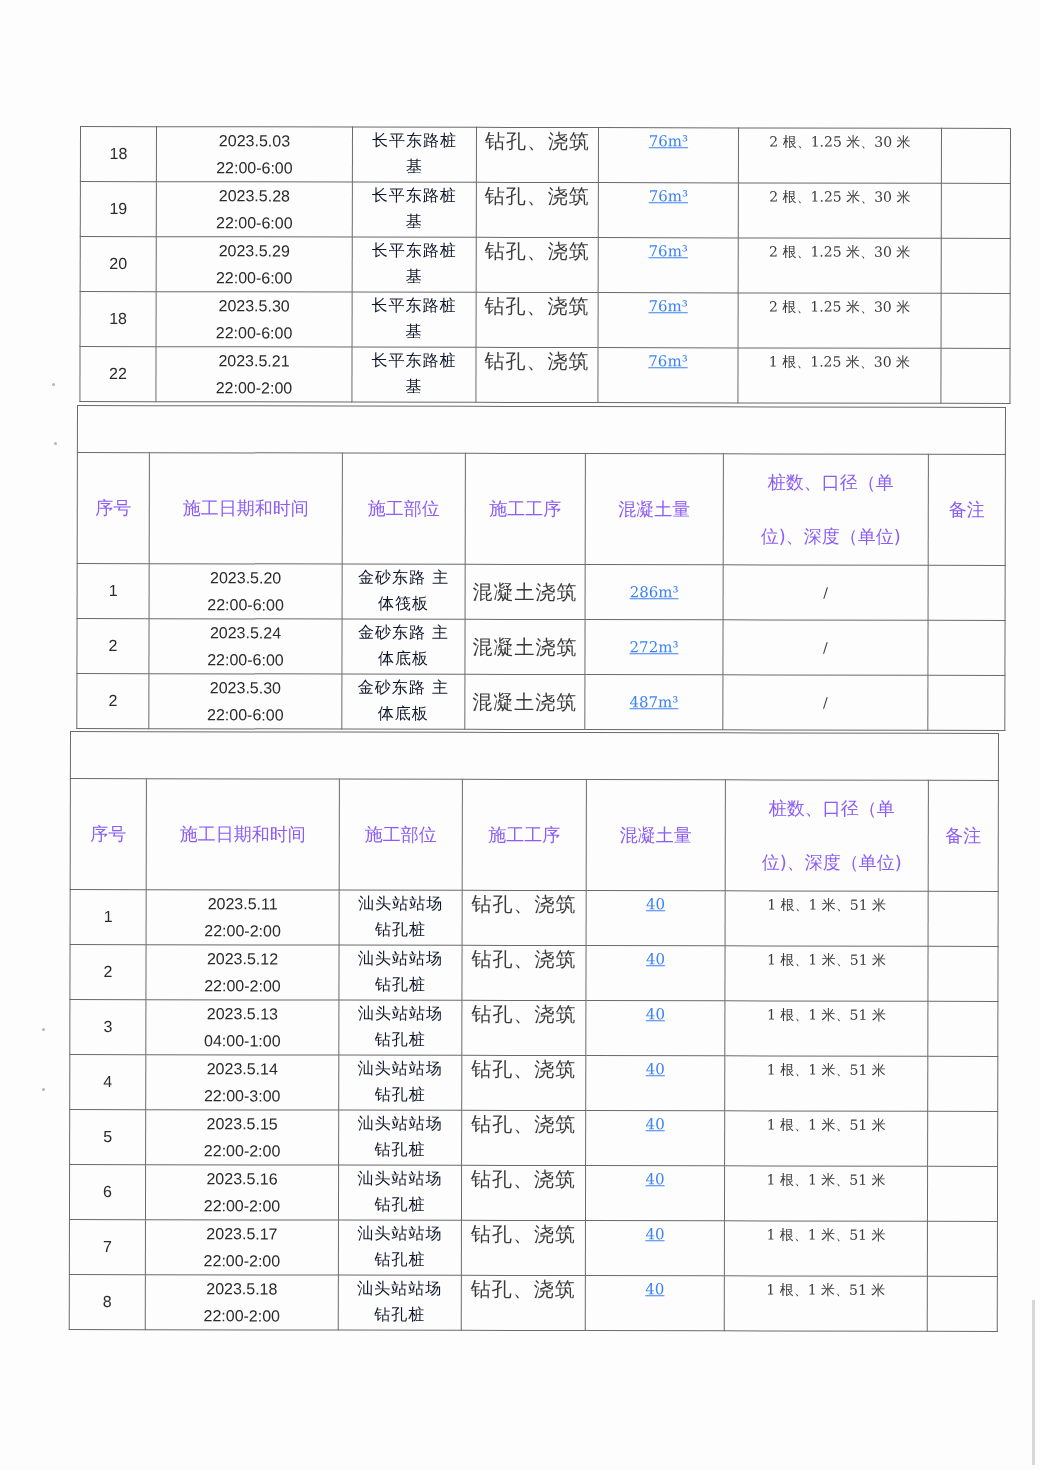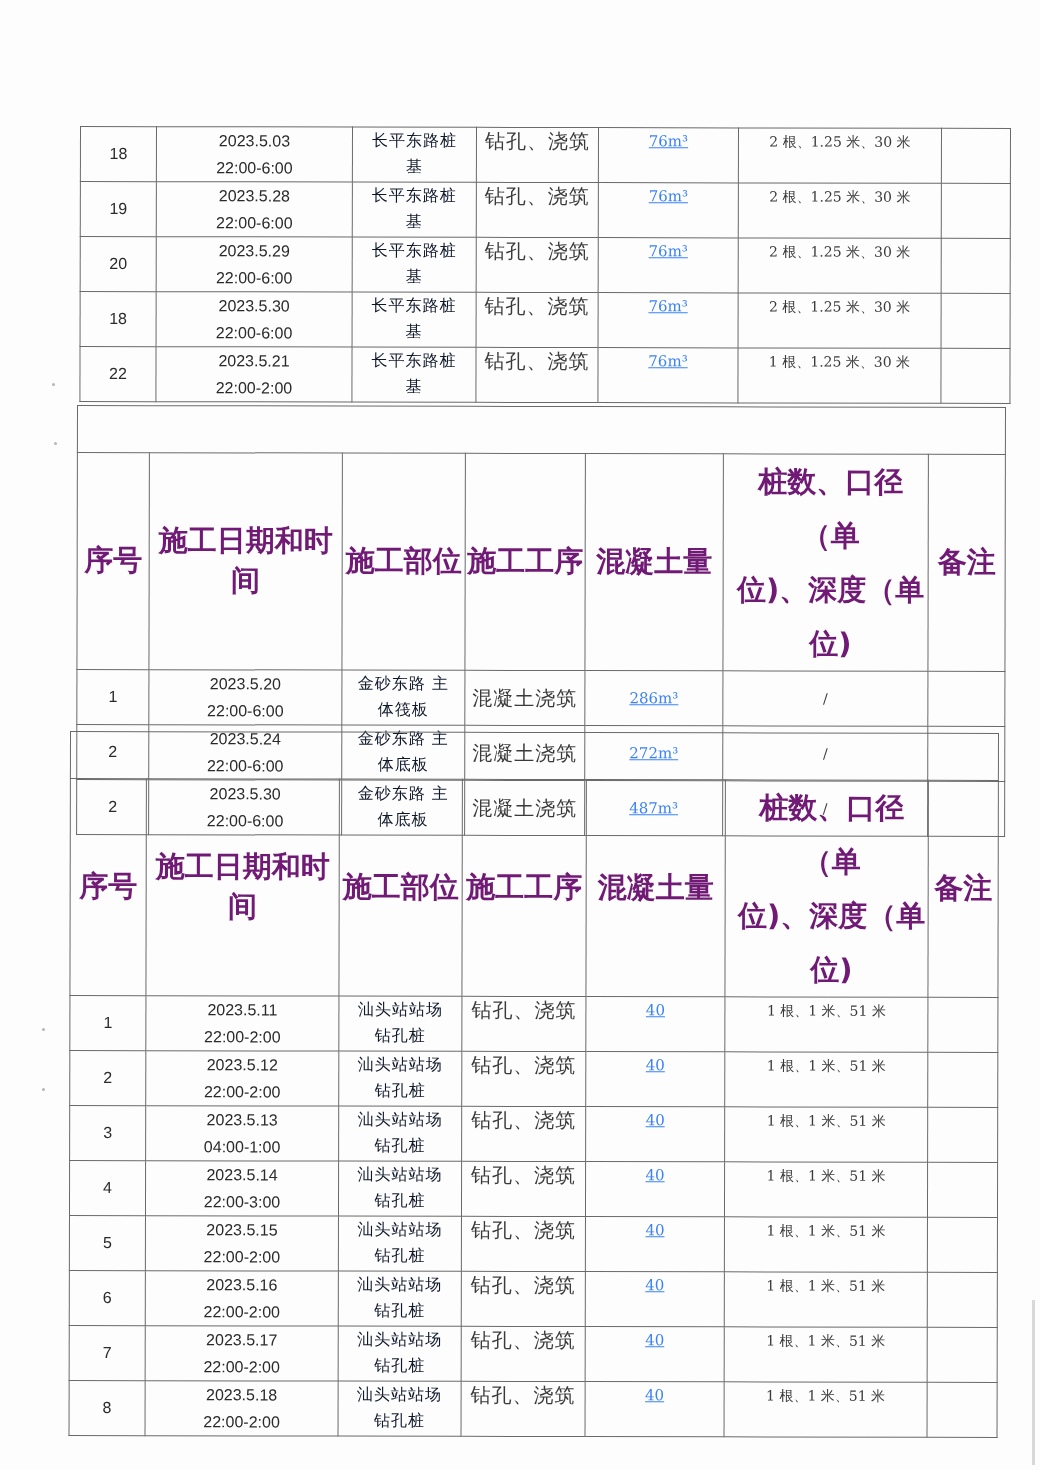--- a/index.html
+++ b/index.html
@@ -21,21 +21,21 @@
   .row-head td { height: 110px; vertical-align: middle; }
   .row-spacer td { height: 46px; }
 
   .seq { font-family: "Liberation Sans", sans-serif; font-size: 16px; line-height: 54px; vertical-align: middle !important; }
   .dt { font-family: "Liberation Sans", sans-serif; font-size: 16px; line-height: 27px; }
   .loc { font-size: 16px; line-height: 26px; letter-spacing: 1px; color: #0f172a; }
   .proc { font-size: 20px; line-height: 26px; letter-spacing: 1px; color: #3a3a3a; }
   .vol { font-size: 15px; line-height: 26px; color: #3b82f6; text-decoration: underline; }
   .pile { font-size: 14px; line-height: 26px; color: #3a3a3a; }
   .mid { vertical-align: middle !important; }
-  .hdr { font-family: "DejaVu Sans", sans-serif; font-size: 29px; font-weight: bold; color: #701a75; }
+  .hdr { font-family: "DejaVu Sans", sans-serif; font-size: 18px; font-weight: normal; color: #8b5cf6; }
   .hdr-wrap { line-height: 54px; text-align: left; padding-left: 10px !important; }
 </style>
 </head>
 <body>
 
 <div class="page">
   <div class="scan-edge"></div>
   <div class="speck" style="left:52px;top:383px"></div>
   <div class="speck" style="left:54px;top:442px"></div>
   <div class="speck" style="left:42px;top:1028px"></div>

